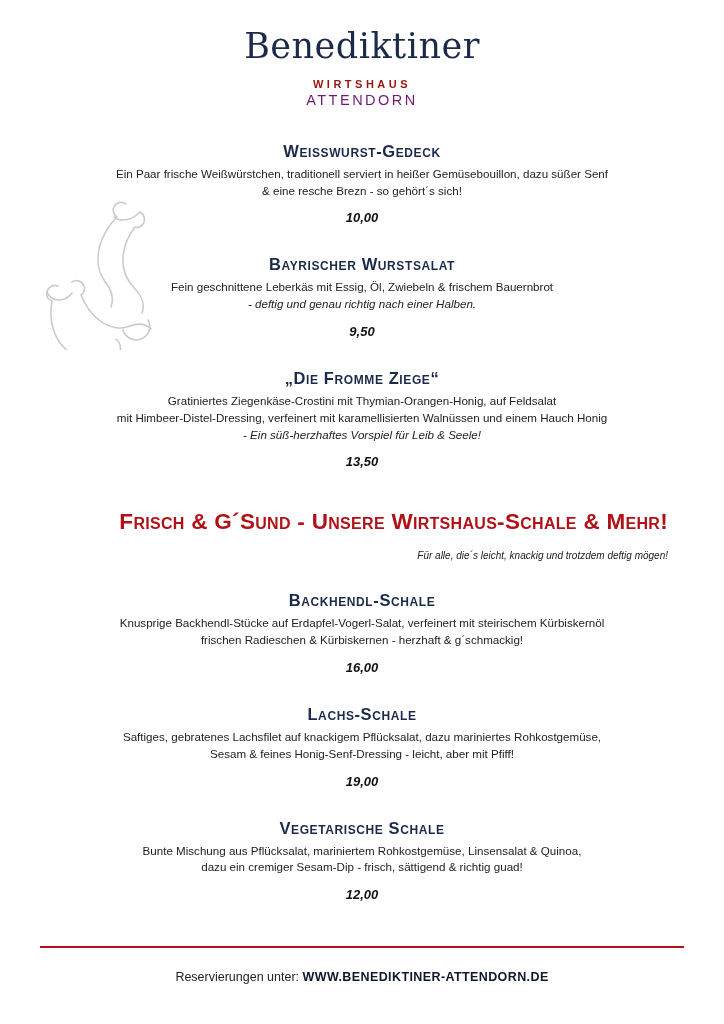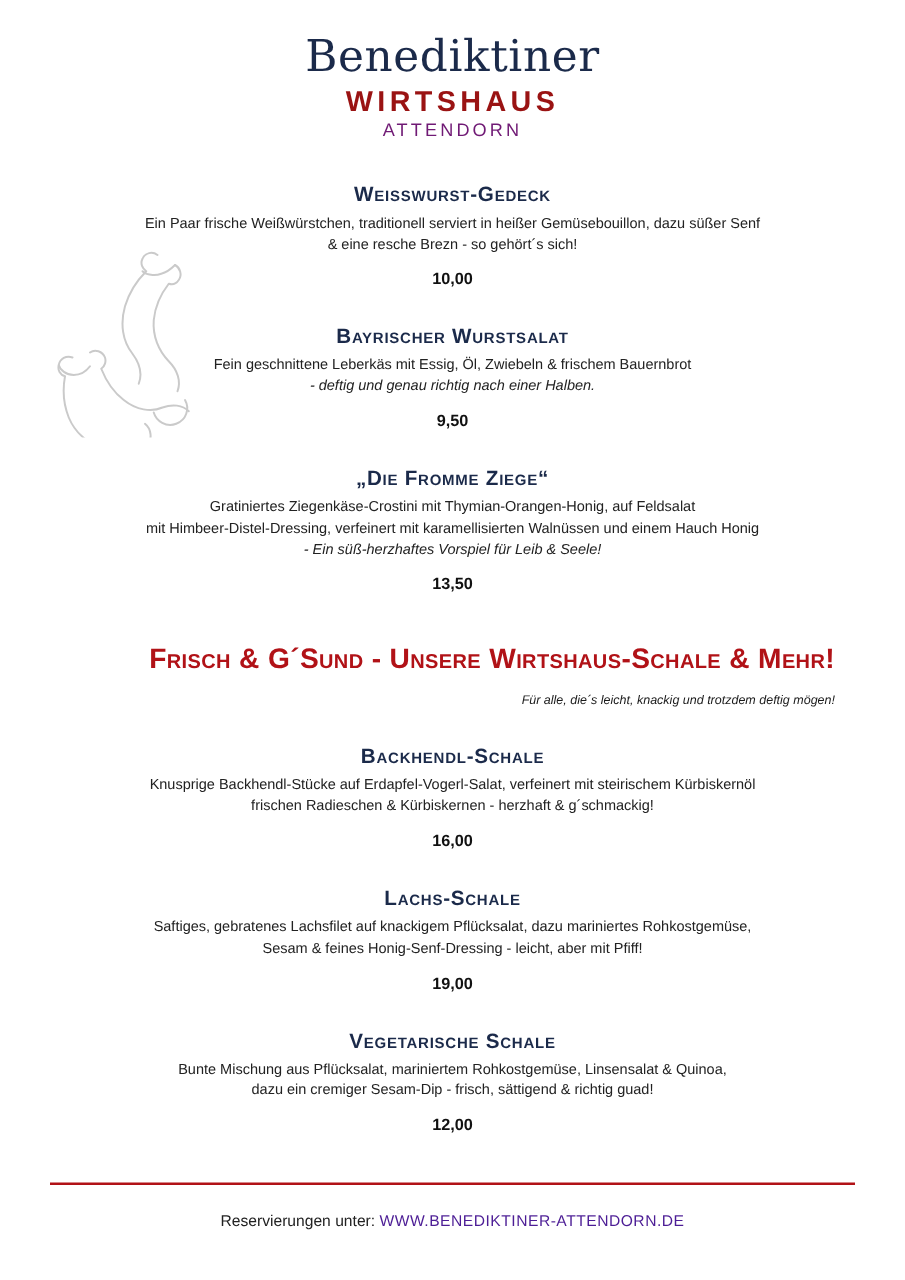--- a/index.html
+++ b/index.html
@@ -30,25 +30,25 @@
   .logo-main {
     font-family: "DejaVu Serif", serif;
     font-size: 35px;
     font-weight: normal;
     letter-spacing: 0.5px;
     color: #1b2a4a;
     line-height: 1.05;
   }
   .logo-sub {
     font-family: "Liberation Sans", sans-serif;
-    font-size: 23px;
+    font-size: 11px;
     font-weight: bold;
     letter-spacing: 3.5px;
     color: #9a1313;
-    margin-top: 3px;
+    margin-top: 13px;
   }
   .logo-sub2 {
     font-family: "Liberation Sans", sans-serif;
     font-size: 14.5px;
     font-weight: normal;
     letter-spacing: 2.5px;
     color: #701a75;
     margin-top: 2px;
   }
 
@@ -88,20 +88,21 @@
     margin-top: 5px;
   }
   .item-desc .it {
     font-style: italic;
   }
   .item-price {
     font-weight: bold;
     font-size: 13px;
     color: #111;
     margin-top: 11px;
+    font-style: italic;
   }
 
   
   .section-head {
     text-align: right;
     margin-top: 40px;
   }
   .section-title {
     color: #b11217;
     font-weight: bold;
@@ -134,23 +135,23 @@
     text-align: center;
     margin-top: 22px;
     font-size: 12.5px;
     color: #1b2a4a;
   }
   .footer-text .label {
     font-weight: normal;
     color: #222;
   }
   .footer-text .url {
-    font-weight: normal;
+    font-weight: bold;
     letter-spacing: 0.4px;
-    color: #4c1d95;
+    color: #0f172a;
     font-variant: small-caps;
     text-transform: capitalize;
   }
 </style>
 </head>
 <body>
 
 <div class="page">
 
   <div class="logo-block">

